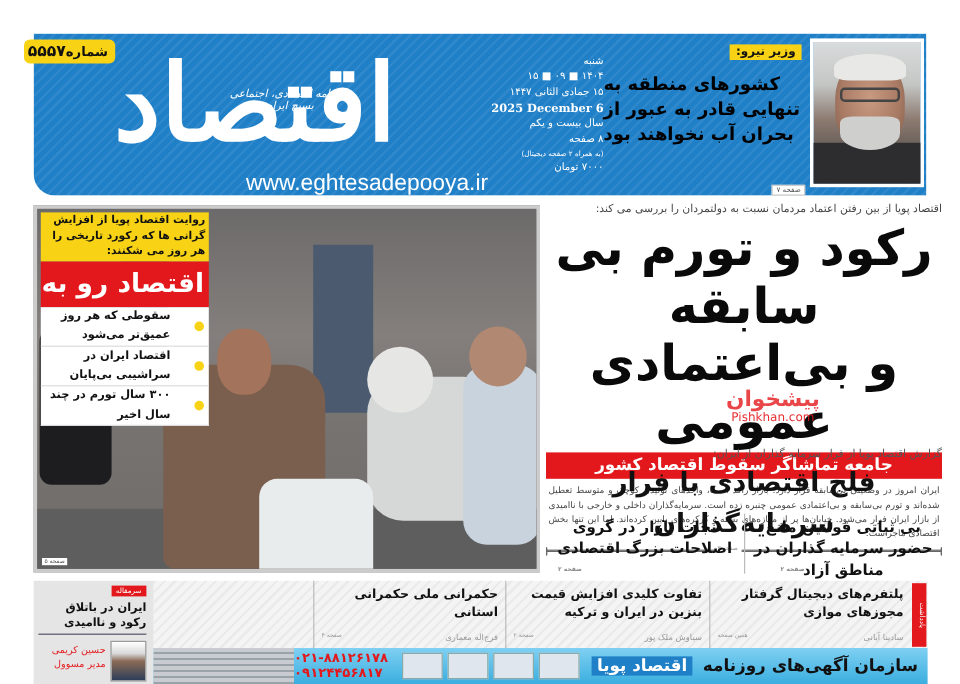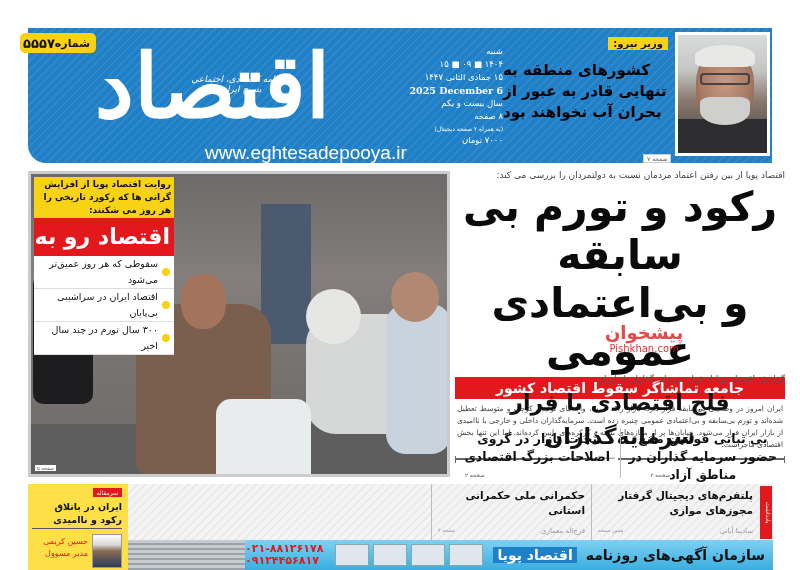--- a/index.html
+++ b/index.html
@@ -103,23 +103,23 @@
   .story-kicker {
     background: #f8d315; color: #111; font-size: 9px; font-weight: bold;
     padding: 1px 3px; line-height: 13px; text-align: right;
   }
   .story-title {
     background: #e3181c; color: #fff; font-size: 22px; font-weight: bold;
     line-height: 38px; text-align: right; padding: 0 4px; white-space: nowrap; overflow: hidden;
   }
   .story-bullets { background: #fff; }
   .story-bullets li {
-    list-style: none; font-size: 9.5px; font-weight: normal; line-height: 16px;
+    list-style: none; font-size: 9.5px; font-weight: bold; line-height: 16px;
     padding: 0 4px; border-bottom: 1px solid #ddd; text-align: right;
-    display: flex; align-items: center; gap: 4px;
+    display: flex; align-items: center; gap: 20px;
   }
   .bullet-dot { width: 8px; height: 8px; border-radius: 50%; background: #f8d315; display: inline-block; flex: none; }
 
   
   .main-story { position: absolute; left: 455px; top: 167px; width: 330px; }
   .main-kicker { font-size: 9px; color: #444; text-align: right; line-height: 16px; }
   .main-headline {
     font-size: 41px; font-weight: bold; line-height: 48px; text-align: center;
     letter-spacing: -1.5px; color: #0a0a0a; font-family: "DejaVu Sans", sans-serif;
   }
@@ -156,21 +156,21 @@
   }
   .column-tag {
     position: absolute; right: 28px; top: 486px; width: 12px; height: 53px; background: #e3181c;
     color: #fff; font-size: 6px; writing-mode: vertical-rl; text-align: center;
   }
   .strip-item { position: relative; padding: 4px 6px; text-align: right; font-size: 10.5px; font-weight: bold; line-height: 15px; border-left: 1px solid #bbb; }
   .strip-item .author { display: block; font-size: 7px; color: #999; font-weight: normal; margin-top: 6px; }
   .strip-item .pg { position: absolute; left: 6px; bottom: 2px; font-size: 5px; color: #999; font-weight: normal; }
 
   .editorial {
-    position: absolute; left: 28px; top: 484px; width: 100px; height: 86px; background: #fde047;
+    position: absolute; left: 28px; top: 484px; width: 100px; height: 86px; background: #e5e5e5;
   }
   .editorial .ed-tag { position: absolute; right: 6px; top: 4px; background: #e3181c; color: #fff; font-size: 6px; padding: 1px 4px; }
   .editorial .ed-title { position: absolute; right: 6px; top: 16px; width: 88px; text-align: right; font-size: 9.5px; font-weight: bold; line-height: 13px; }
   .editorial .ed-rule { position: absolute; left: 4px; top: 44px; width: 90px; border-top: 1px solid #556; }
   .editorial .ed-photo { position: absolute; left: 64px; top: 50px; width: 30px; height: 34px; background: linear-gradient(180deg,#fff 0%, #d9d9d9 30%, #8a6a55 50%, #2c3e5a 100%); border: 1px solid #999; }
   .editorial .ed-name { position: absolute; right: 40px; top: 52px; font-size: 8px; color: #e3181c; text-align: right; line-height: 12px; }
 
   .ad-banner {
     position: absolute; left: 128px; top: 540px; width: 645px; height: 30px;
     background: linear-gradient(180deg, #7fd0f2 0%, #3aaee0 100%);
@@ -287,20 +287,25 @@
     <span class="sub-page" style="left:10px">صفحه ۲</span>
   </div>
 </div>
 
 <div class="bottom-strip">
   <div class="strip-item" style="width:168px;margin-right:14px">
     <span>پلتفرم‌های دیجیتال گرفتار مجوزهای موازی</span>
     <span class="author">سادینا آیانی</span>
     <span class="pg">همین صفحه</span>
   </div>
+  <div class="strip-item" style="width:170px">
+    <span>تفاوت کلیدی افزایش قیمت بنزین در ایران و ترکیه</span>
+    <span class="author">سیاوش ملک پور</span>
+    <span class="pg">صفحه ۲</span>
+  </div>
   <div class="strip-item" style="width:160px">
     <span>حکمرانی ملی حکمرانی استانی</span>
     <span class="author">فرج‌اله معماری</span>
     <span class="pg">صفحه ۴</span>
   </div>
 </div>
 <div class="column-tag">یادداشت</div>
 
 <aside class="editorial">
   <span class="ed-tag">سرمقاله</span>

